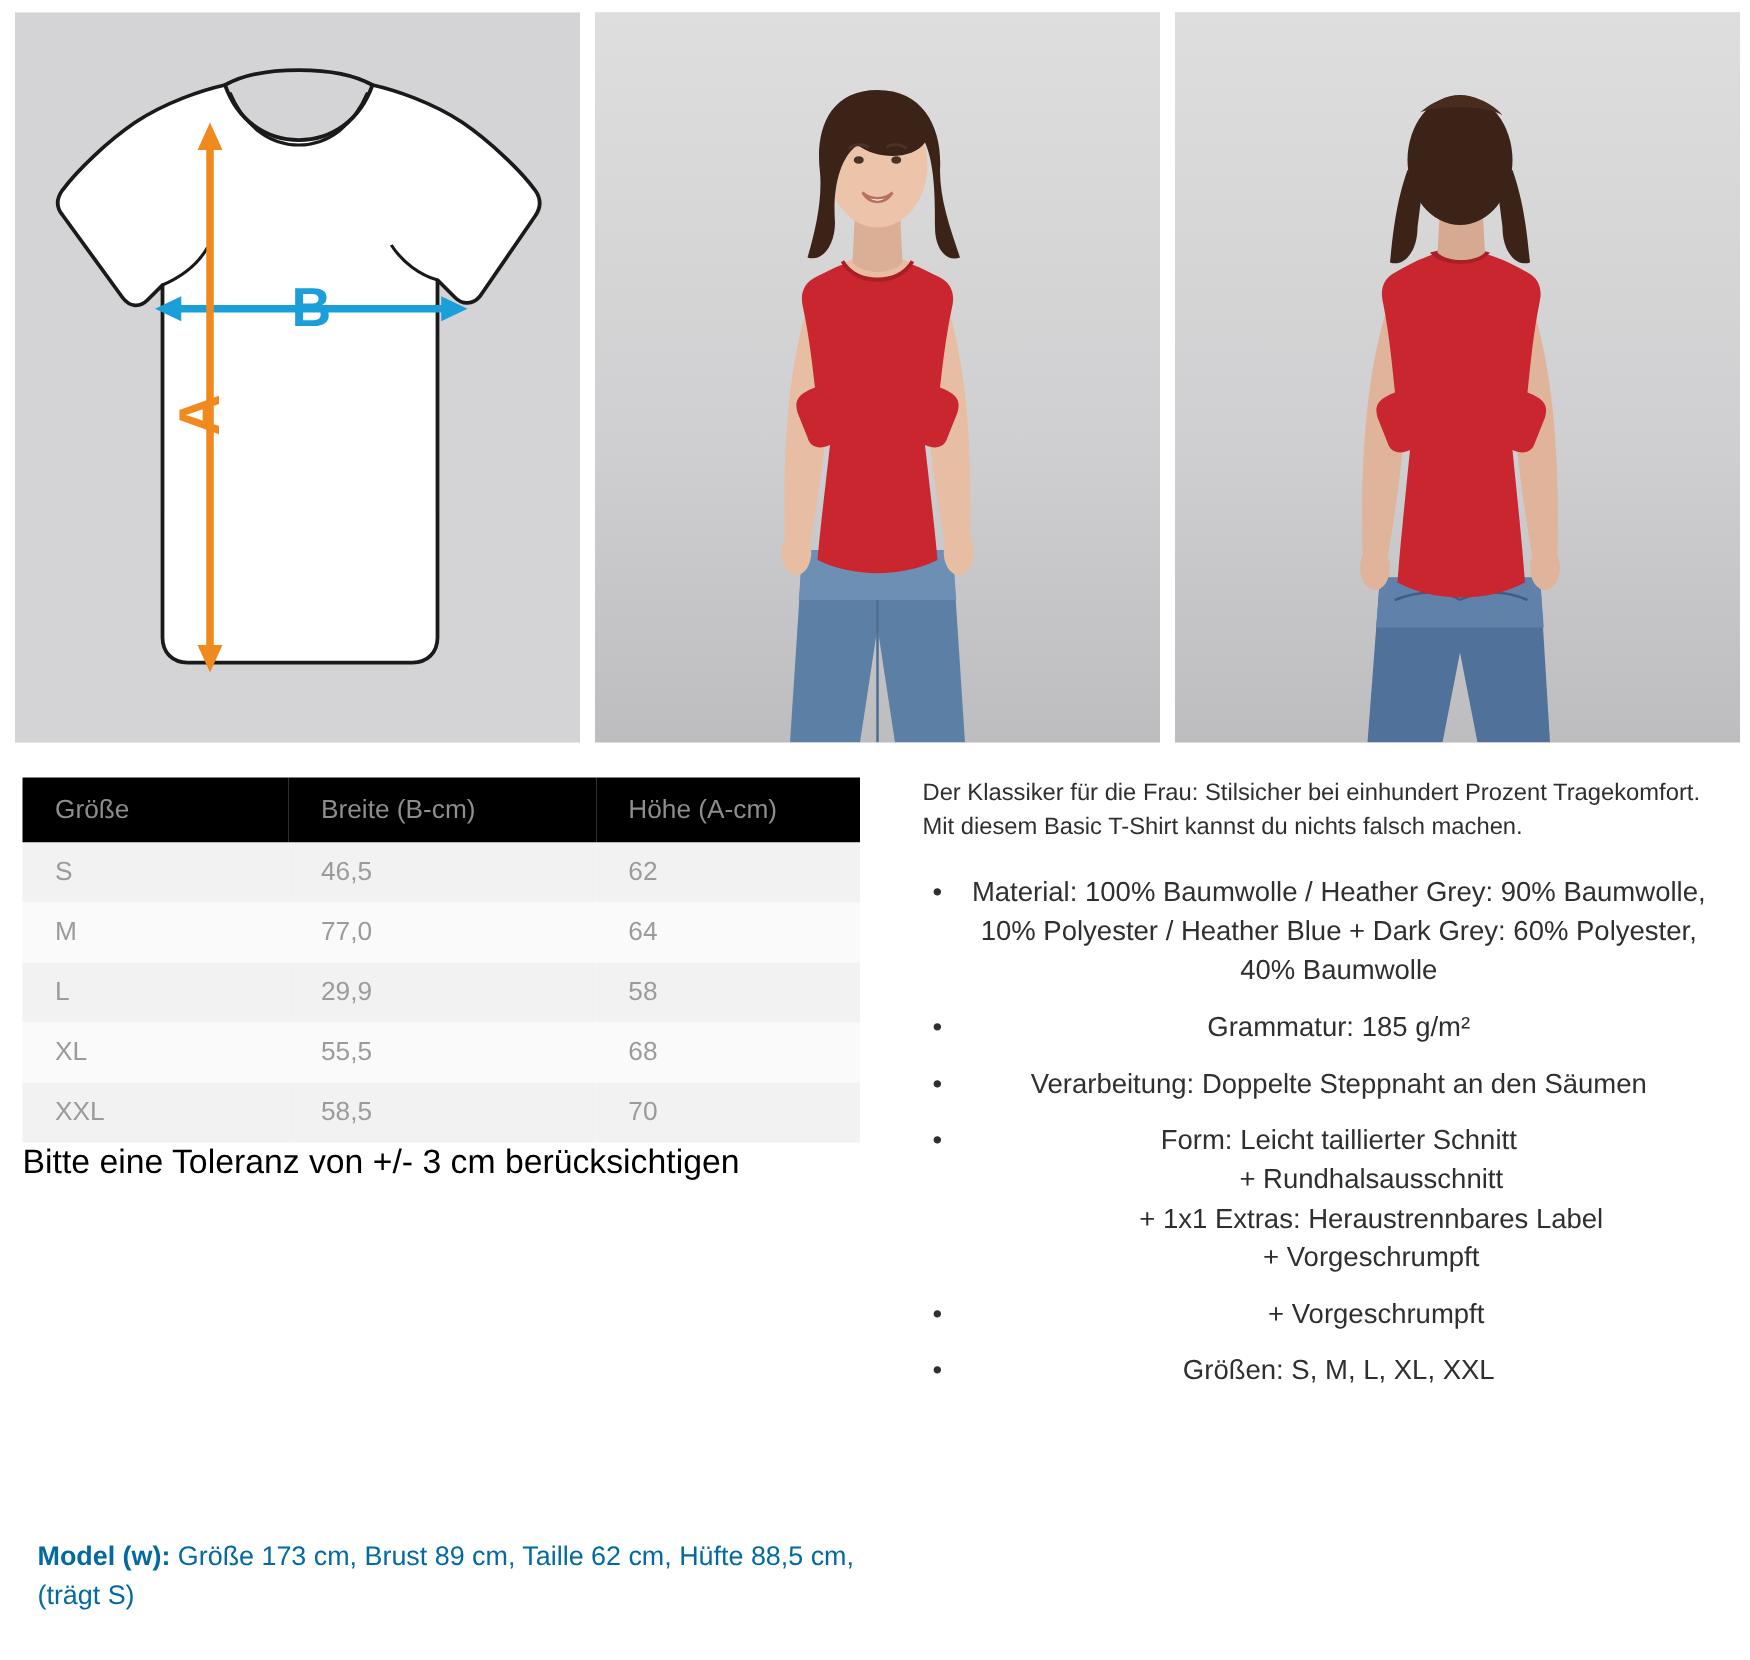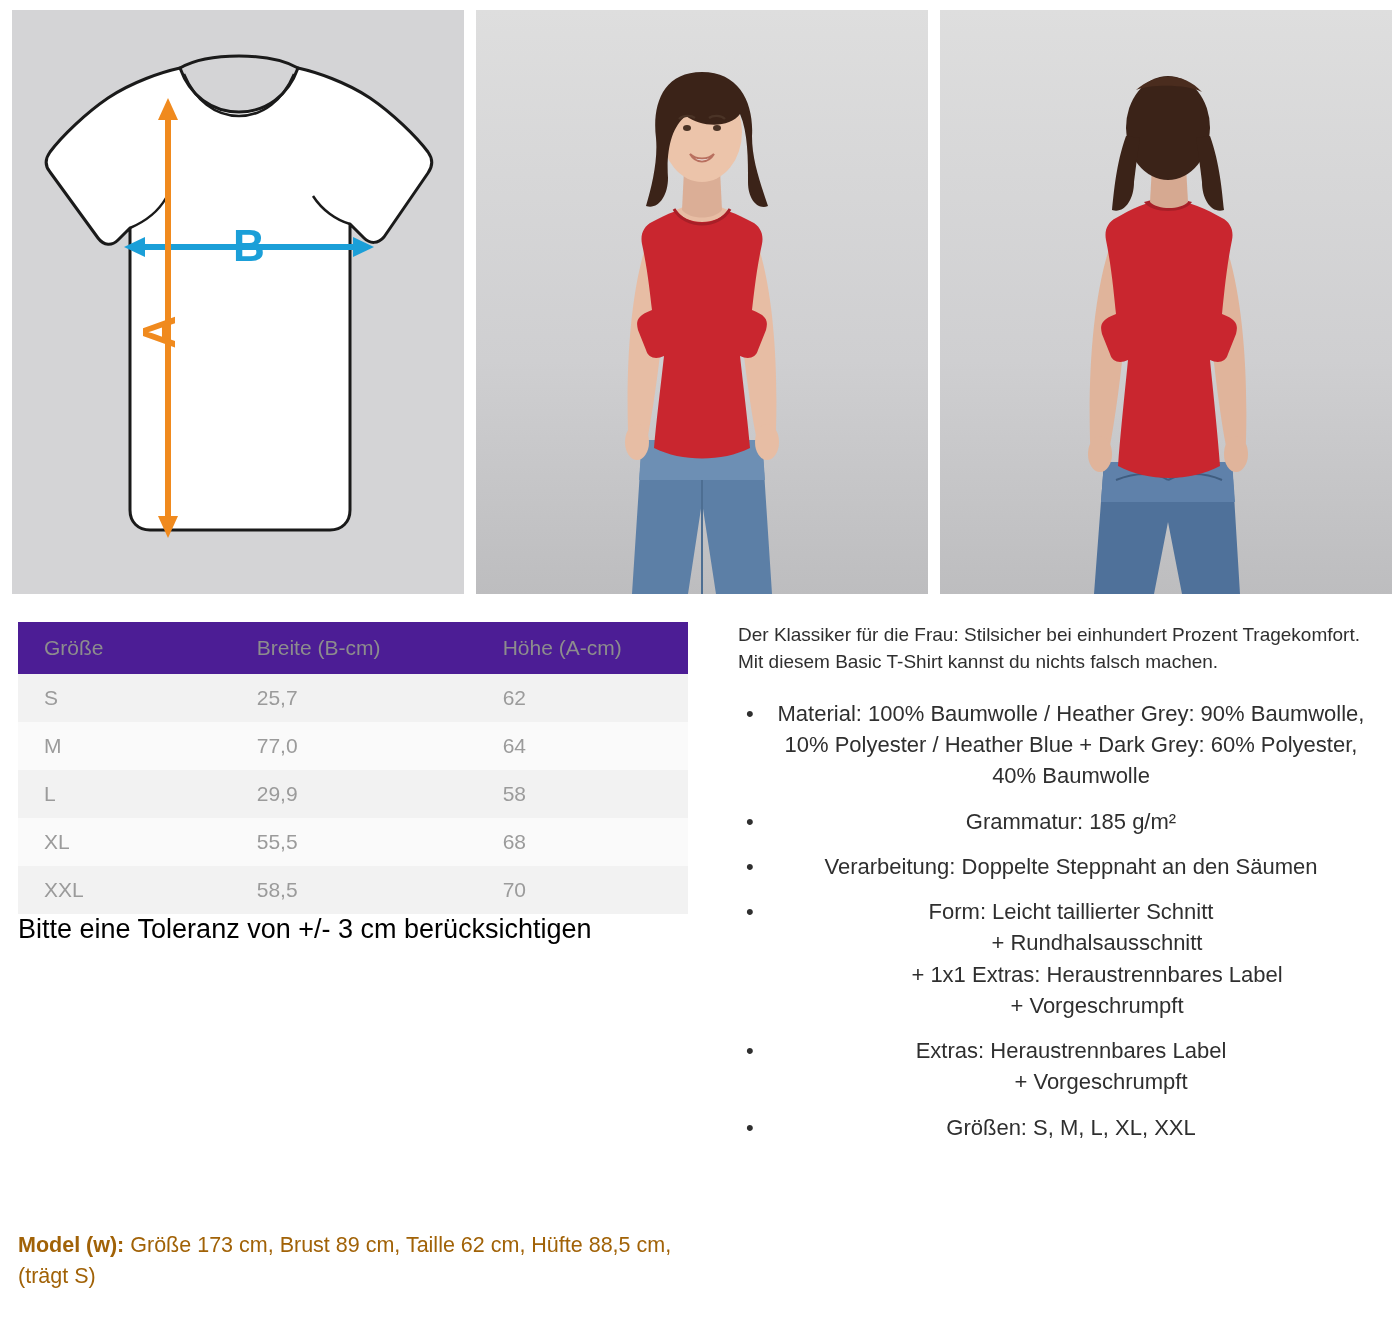--- a/index.html
+++ b/index.html
@@ -69,47 +69,47 @@
     border-collapse: collapse;
     width: 670px;
     font-size: 21px;
     color: #8d8d8d;
   }
   table.size-table th {
     text-align: left;
     font-weight: normal;
     padding: 14px 0 14px 26px;
     color: #8d8d8d;
-    background: #4c1d95;
+    background: #000000;
     font-size: 21px;
   }
   table.size-table td {
     padding: 12px 0 12px 26px;
     color: #9b9b9b;
     font-size: 21px;
   }
   table.size-table tr.odd td { background: #f2f2f2; }
   table.size-table tr.even td { background: #fafafa; }
   table.size-table .c0 { width: 210px; }
   table.size-table .c1 { width: 250px; }
   table.size-table .c2 { width: 210px; }
 
   .tolerance {
     font-size: 27px;
     color: #000000;
   }
 
   .model-line {
     position: absolute;
-    left: 18px;
+    left: 30px;
     bottom: 36px;
     width: 700px;
     font-size: 21.5px;
     line-height: 1.45;
-    color: #a16207;
+    color: #0369a1;
   }
   .model-line b { font-weight: bold; }
 
   
   .desc-intro {
     font-size: 19px;
     line-height: 1.42;
     color: #2f2f2f;
     margin: 0 0 22px 0;
   }
@@ -298,21 +298,21 @@
       <thead>
         <tr>
           <th class="c0">Größe</th>
           <th class="c1">Breite (B-cm)</th>
           <th class="c2">Höhe (A-cm)</th>
         </tr>
       </thead>
       <tbody>
         <tr class="odd">
           <td>S</td>
-          <td>25,7</td>
+          <td>46,5</td>
           <td>62</td>
         </tr>
         <tr class="even">
           <td>M</td>
           <td>77,0</td>
           <td>64</td>
         </tr>
         <tr class="odd">
           <td>L</td>
           <td>29,9</td>
@@ -347,21 +347,20 @@
       <li>
         <span>Verarbeitung: Doppelte Steppnaht an den Säumen</span>
       </li>
       <li>
         <span>Form: Leicht taillierter Schnitt</span>
         <span class="sub">+ Rundhalsausschnitt</span>
         <span class="sub">+ 1x1 Extras: Heraustrennbares Label</span>
         <span class="sub">+ Vorgeschrumpft</span>
       </li>
       <li>
-        <span>Extras: Heraustrennbares Label</span>
         <span class="sub2">+ Vorgeschrumpft</span>
       </li>
       <li>
         <span>Größen: S, M, L, XL, XXL</span>
       </li>
     </ul>
   </div>
 </div>
 
 <div class="model-line">

